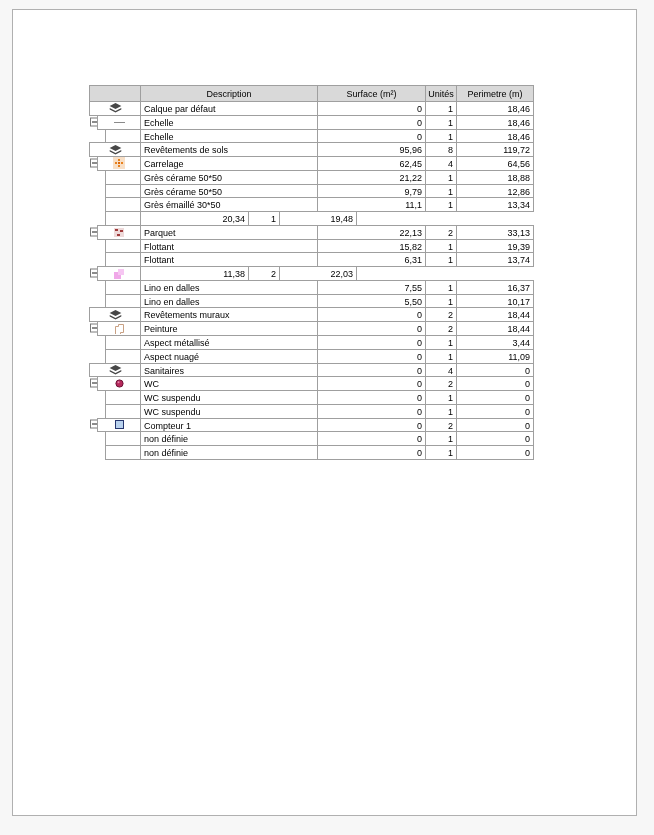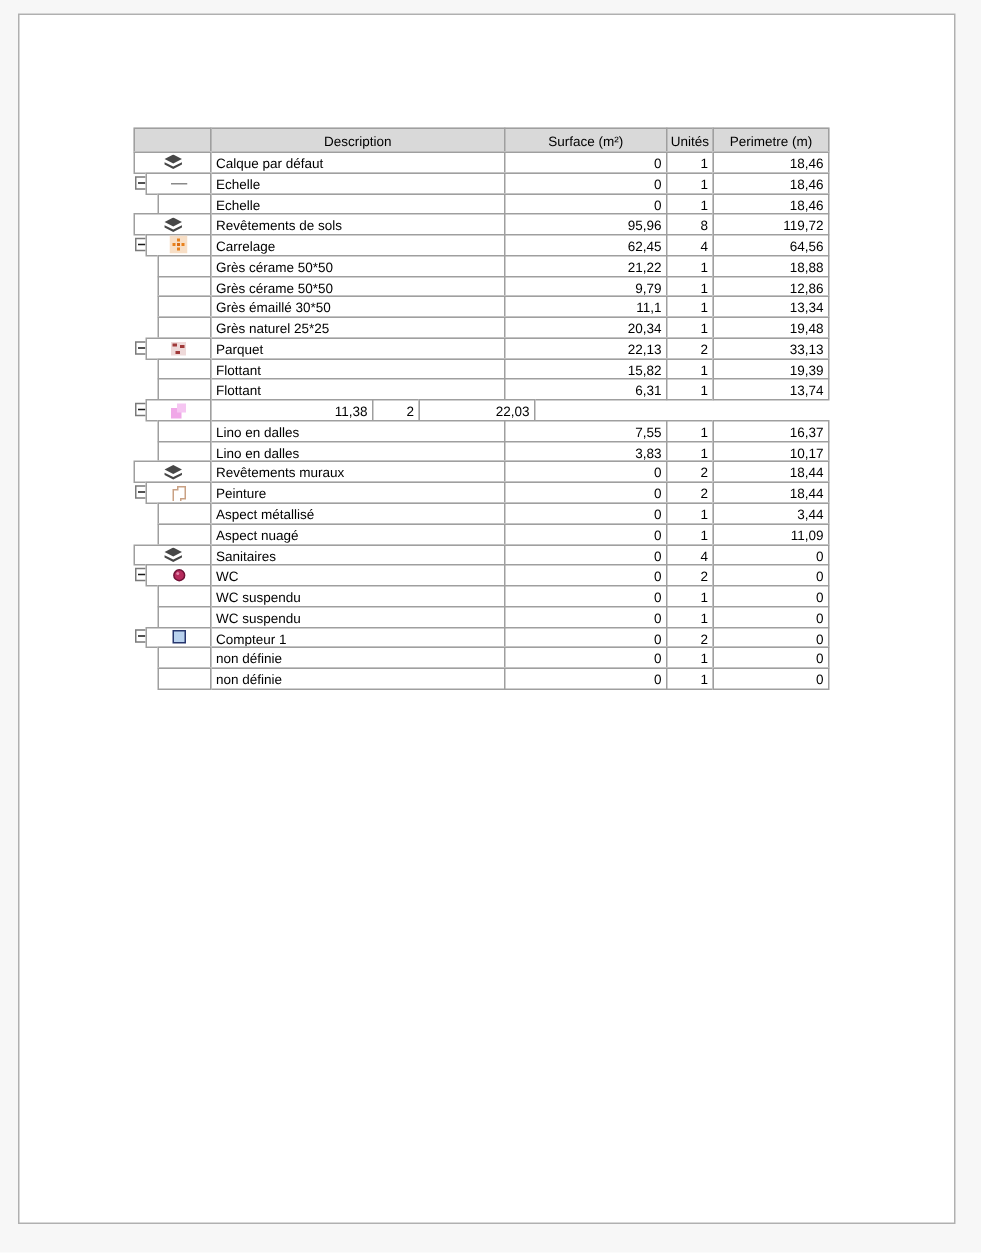--- a/index.html
+++ b/index.html
@@ -24,21 +24,21 @@
     box-sizing:border-box;
     border:1px solid var(--bc,#a0a0a0);
     height:calc(100% + 1px);
     margin-left:-1px;
     font-size:9px; line-height:12px;
     padding:1px 3px 0 3px;
     overflow:hidden; white-space:nowrap;
     background:#fff;
   }
   .header .cell { background:var(--header-bg,#d8d8d8); text-align:center; padding:2px 1px 0 1px; }
-  .c-desc { width:197px; flex:none; text-align:left; }
+  .c-desc { width:178px; flex:none; text-align:left; }
   .c-surf { width:109px; flex:none; text-align:right; }
   .c-unit { width:32px;  flex:none; text-align:right; }
   .c-peri { width:78px;  flex:none; text-align:right; }
   .header .c-desc, .header .c-surf, .header .c-unit, .header .c-peri { text-align:center; }
   .tree-cell { position:relative; width:52px; flex:none; margin-left:0; }
   .header .tree-cell {
     box-sizing:border-box; border:1px solid var(--bc,#a0a0a0);
     background:var(--header-bg,#d8d8d8); height:calc(100% + 1px);
   }
   .tree-box {
@@ -175,21 +175,20 @@
     <div class="cell c-desc">Grès émaillé 30*50</div>
     <div class="cell c-surf">11,1</div>
     <div class="cell c-unit">1</div>
     <div class="cell c-peri">13,34</div>
   </div>
         <div class="trow level-2">
     <div class="tree-cell">
 
       <span class="tree-box"></span>
     </div>
-    <div class="cell c-desc">Grès naturel 25*25</div>
     <div class="cell c-surf">20,34</div>
     <div class="cell c-unit">1</div>
     <div class="cell c-peri">19,48</div>
   </div>
         <div class="trow level-1">
     <div class="tree-cell">
       <span class="expand-box"></span>
       <span class="tree-box">
               <svg width="12" height="12" viewBox="0 0 12 12">
     <rect x="1" y="2" width="10" height="9" fill="#eed9d9"></rect>
@@ -247,21 +246,21 @@
     <div class="cell c-surf">7,55</div>
     <div class="cell c-unit">1</div>
     <div class="cell c-peri">16,37</div>
   </div>
         <div class="trow level-2">
     <div class="tree-cell">
 
       <span class="tree-box"></span>
     </div>
     <div class="cell c-desc">Lino en dalles</div>
-    <div class="cell c-surf">3,83</div>
+    <div class="cell c-surf">5,50</div>
     <div class="cell c-unit">1</div>
     <div class="cell c-peri">10,17</div>
   </div>
         <div class="trow level-0">
     <div class="tree-cell">
 
       <span class="tree-box">
               <svg width="13" height="10" viewBox="0 0 13 10">
     <path d="M6.5 0 L12.3 3 L6.5 6 L0.7 3 Z" fill="#474747"></path>
     <path d="M0.7 5.1 L6.5 8 L12.3 5.1 L12.3 6.6 L6.5 9.6 L0.7 6.6 Z" fill="#474747"></path>

